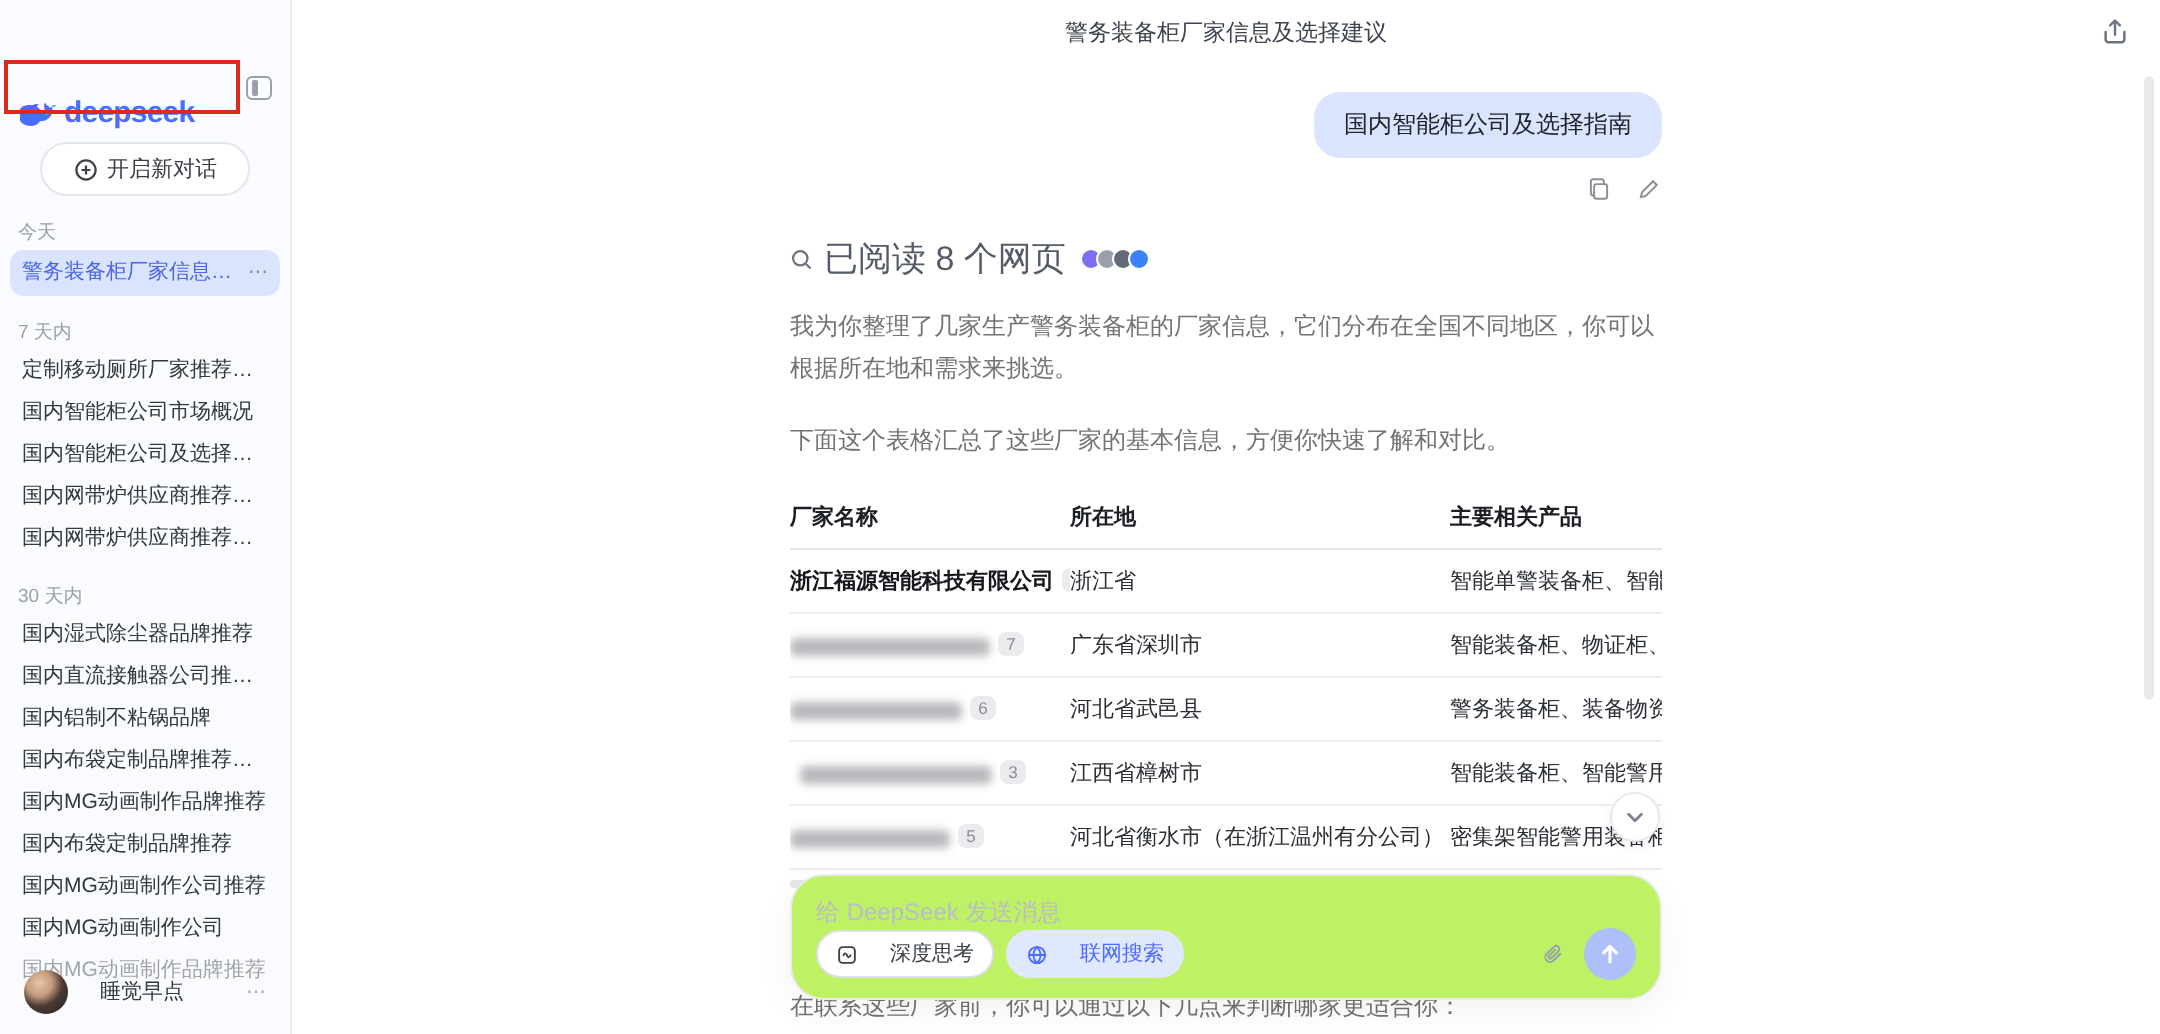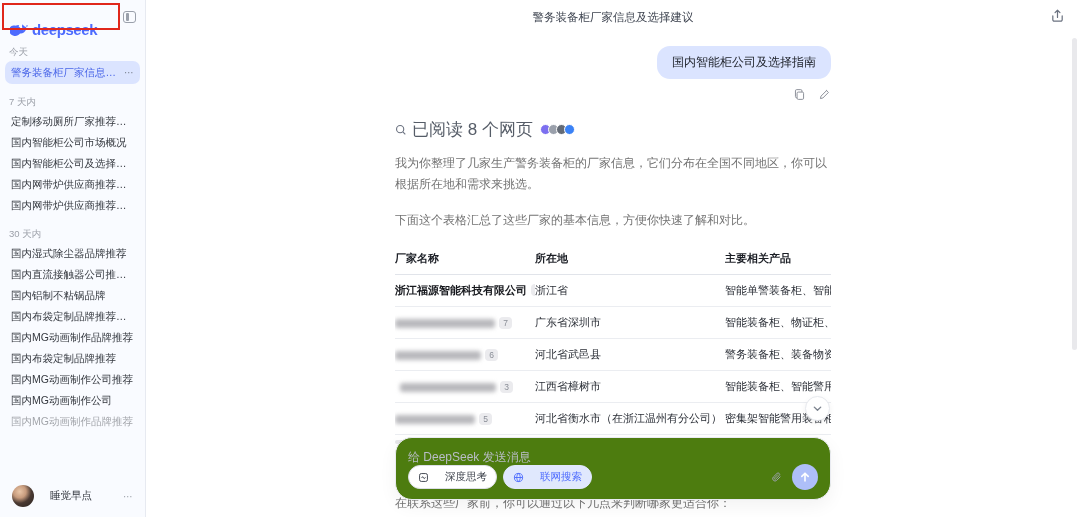--- a/index.html
+++ b/index.html
@@ -2,21 +2,21 @@
 <html><head>
 <meta charset="utf-8">
 <style>
   * { margin:0; padding:0; box-sizing:border-box; }
   html,body { width:1080px; height:517px; overflow:hidden; }
   body { font-family:"Liberation Sans","DejaVu Sans",sans-serif; background:#fff; color:#2a2e36; }
   .app { display:flex; width:1080px; height:517px; }
 
   
   .sidebar { position:relative; width:146px; height:517px; background:#f9fbff; border-right:1px solid #e7eaf1; flex-shrink:0; }
-  .logo-row { position:relative; height:34px; padding:24px 0 0 10px; display:flex; align-items:center; }
+  .logo-row { position:relative; height:34px; padding:24px 0 0 10px; display:flex; align-items:center;margin-top:27px; }
   .red-box { position:absolute; left:2px; top:3px; width:118px; height:27px; border:2px solid #e0271b; z-index:5; pointer-events:none; }
   .whale { display:inline-flex; align-items:center; }
   .wordmark { font-size:15px; font-weight:bold; color:#4D6BFE; letter-spacing:-0.4px; margin-left:3px; }
   .collapse { position:absolute; right:9px; top:11px; width:13px; height:12px; border:1.4px solid #9aa0ab; border-radius:3px; }
   .collapse::before { content:""; position:absolute; left:2px; top:1px; bottom:1px; width:3px; background:#9aa0ab; border-radius:1px; }
   .new-chat { display:flex; align-items:center; justify-content:center; gap:5px; margin:10px 20px 0; height:27px; background:#fff; border:1px solid #e2e5ee; border-radius:14px; font-size:11px; color:#383c45; cursor:pointer; font-family:inherit; width:calc(100% - 40px); }
   .history { padding:0 5px; }
   .sb-label { margin:12px 4px 2px; font-size:9.5px; color:#9b9fa8; }
   .sb-item { height:21px; line-height:21px; padding:0 6px; border-radius:7px; font-size:10.5px; color:#34383f; white-space:nowrap; overflow:hidden; text-overflow:ellipsis; cursor:pointer; }
   .sb-item.active { background:#dbe4ff; color:#4a66e8; display:flex; align-items:center; height:23px; line-height:23px; }
@@ -57,21 +57,21 @@
   .vendor-bold { font-weight:bold; color:#16181d; }
   .cite { display:inline-block; min-width:13px; height:12px; line-height:12px; text-align:center; background:#ebebee; color:#8a8e97; border-radius:4px; font-size:8.5px; padding:0 2px; margin-left:4px; vertical-align:1px; }
   .blur-block { display:inline-block; height:9px; border-radius:3px; background:#b9b9bd; filter:blur(2px); vertical-align:middle; }
 
   .h-scrollbar { margin-top:5px; width:300px; height:4px; border-radius:2px; background:#e6e6e9; cursor:pointer; }
 
   .section-heading { display:flex; align-items:center; gap:5px; margin-top:19px; font-size:13.5px; font-weight:bold; color:#16181d; }
 
   .scroll-down-btn { position:absolute; left:calc(50% + 192px); top:396px; width:25px; height:25px; border-radius:50%; background:#fff; border:1px solid #e7e9ee; box-shadow:0 2px 6px rgba(0,0,0,0.06); display:flex; align-items:center; justify-content:center; cursor:pointer; color:#7b828d; z-index:20; }
 
-  .composer { position:absolute; left:50%; transform:translateX(-50%); bottom:17px; width:436px; height:63px; background:#4d7c0f; border:1px solid #e9ebf1; border-radius:17px; box-shadow:0 6px 18px rgba(0,0,0,0.05); z-index:15; padding:9px 12px; }
+  .composer { position:absolute; left:50%; transform:translateX(-50%); bottom:17px; width:436px; height:63px; background:#bef264; border:1px solid #e9ebf1; border-radius:17px; box-shadow:0 6px 18px rgba(0,0,0,0.05); z-index:15; padding:9px 12px; }
   .composer-input { width:100%; border:none; outline:none; font-size:12px; color:#20242d; font-family:inherit; background:transparent; }
   .composer-input::placeholder { color:#b9bdc7; }
   .composer-row { position:absolute; left:12px; right:12px; bottom:9px; display:flex; align-items:center; gap:6px; }
   .pill { display:inline-flex; align-items:center; gap:16px; height:24px; padding:0 9px; border-radius:12px; border:1px solid #dcdfe7; background:#fff; font-size:10.5px; color:#3c414b; cursor:pointer; font-family:inherit; }
   .pill.active-pill { background:#e0e8fd; border-color:#e0e8fd; color:#4D6BFE; }
   .composer-right { margin-left:auto; display:flex; align-items:center; gap:9px; }
   .clip { color:#9aa0ab; cursor:pointer; display:inline-flex; }
   .send-btn { width:26px; height:26px; border-radius:50%; background:#aebff9; border:none; display:flex; align-items:center; justify-content:center; cursor:pointer; color:#fff; }
 
   .disclaimer { position:absolute; left:0; right:0; bottom:3px; text-align:center; font-size:9.5px; color:#b3b6bd; }
@@ -88,20 +88,29 @@
       <span class="red-box"></span>
       <span class="whale">
         <svg width="19" height="15" viewBox="0 0 24 18" fill="#4D6BFE" aria-hidden="true">
           <path d="M23.2 4.1c-.25-.12-.36.11-.5.24-.05.04-.09.1-.13.14-.38.41-.83.68-1.41.65-.86-.05-1.59.22-2.25.88-.14-.81-.6-1.3-1.3-1.61-.37-.16-.74-.32-.99-.67-.18-.25-.23-.52-.32-.79-.05-.17-.11-.35-.3-.38-.21-.03-.3.14-.38.29-.34.62-.47 1.31-.46 2.01.02 1.58.7 2.84 2.03 3.74.15.1.19.2.14.35-.09.31-.2.61-.29.92-.06.2-.15.24-.36.16a6 6 0 0 1-1.9-1.29c-.9-.87-1.71-1.83-2.72-2.58-.24-.18-.48-.34-.72-.49-1.03-1-.13-1.82.14-1.92.28-.1.1-.46-.81-.46-.91 0-1.75.31-2.8.72-.15.06-.32.1-.49.14-.98-.18-2-.23-3.06-.11-2 .22-3.6 1.17-4.78 2.78-1.42 1.94-1.16 4.37.06 6.45 1.28 2.17 3.28 3.53 5.79 3.85 2.96.38 5.47-.51 7.29-2.96.39-.01.87-.02 1.35-.1 1.66-.27 3.18-.87 4.38-2.12 1.23-1.28 1.9-2.82 1.99-4.57.03-.53.01-2.92.01-3.27z"></path>
         </svg>
       </span>
       <span class="wordmark">deepseek</span>
       <span class="collapse"></span>
     </div>
 
+    <button class="new-chat">
+      <span style="display:inline-flex">
+        <svg width="12" height="12" viewBox="0 0 14 14" fill="none" stroke="#3a3f49" stroke-width="1.3">
+            <circle cx="7" cy="7" r="5.6"></circle>
+            <path d="M7 4.4v5.2M4.4 7h5.2"></path>
+          </svg>
+      </span>
+      <span>开启新对话</span>
+    </button>
 
     <div class="history">
       <div class="sb-label">今天</div>
       <div class="sb-item active">
         <span class="sb-item-text">警务装备柜厂家信息及选择建议</span>
         <span class="more">⋯</span>
       </div>
 
       <div class="sb-label">7 天内</div>
       <div class="sb-item">定制移动厕所厂家推荐及选择建议</div>

